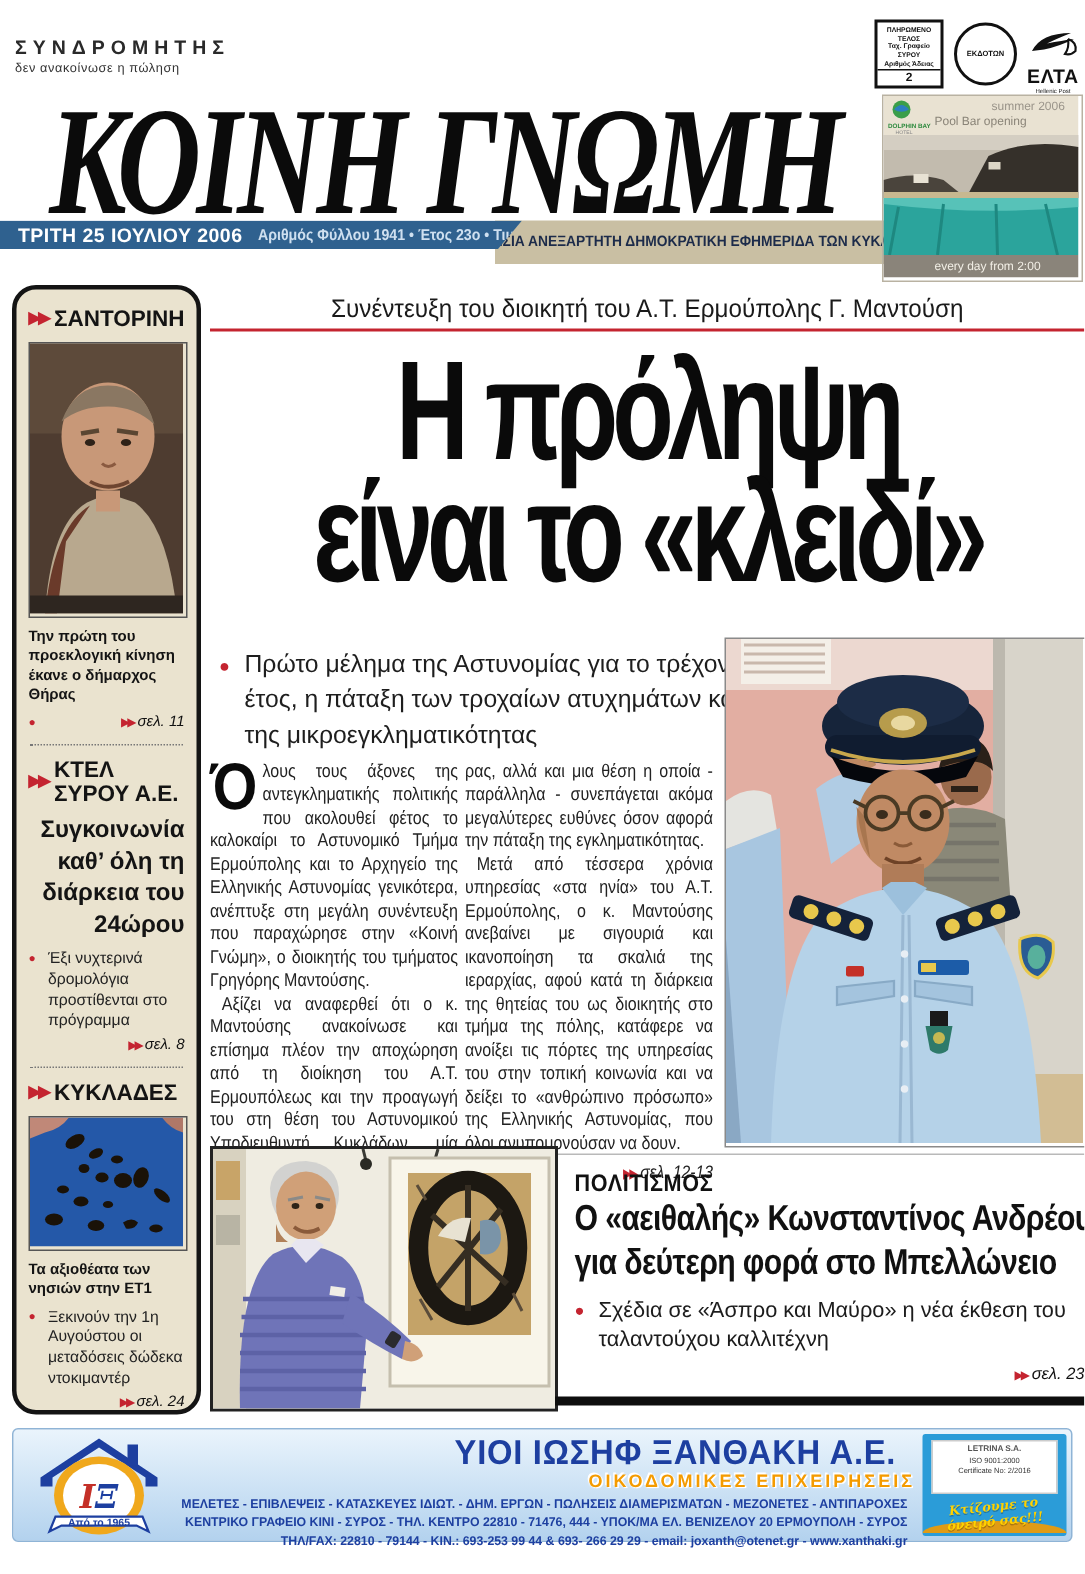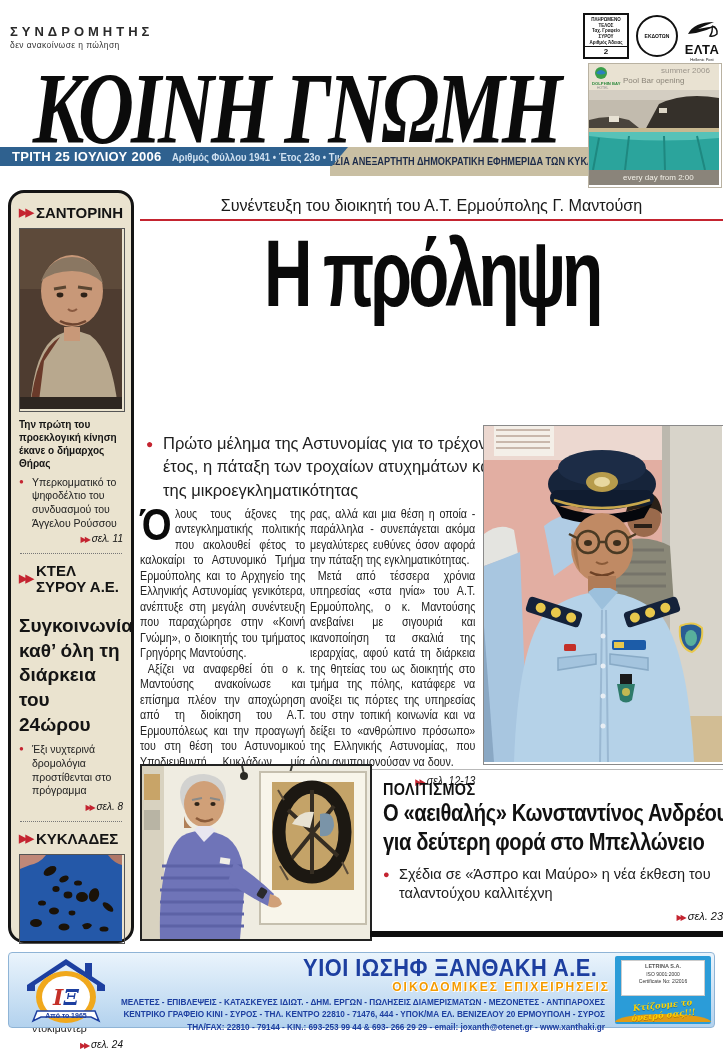--- a/index.html
+++ b/index.html
@@ -197,34 +197,33 @@
         <path d="M40 92 Q52 99 66 92" stroke="#6e4530" stroke-width="2.5" fill="none"></path>
         <path d="M10 180 Q14 120 38 106 L52 100 L70 106 Q92 122 98 180 Z" fill="#b8a88e"></path>
         <path d="M10 180 Q16 122 40 108 L24 132 L18 180 Z" fill="#6a3a2a"></path>
         <rect x="44" y="98" width="16" height="14" fill="#c89878"></rect>
         <rect x="0" y="168" width="102" height="12" fill="#2e2620"></rect>
       </svg>
     </div>
     <div class="side-head">Την πρώτη του προεκλογική κίνηση έκανε ο δήμαρχος Θήρας</div>
     <div class="side-bullet">
       <span class="dot">●</span>
-      <span>Υπερκομματικό το ψηφοδέλτιο του συνδυασμού του Άγγελου Ρούσσου</span>
     </div>
     <div class="side-ref">
       <span class="arrow">▶▶</span>
       <span>σελ. 11</span>
     </div>
 
     <div class="side-div"></div>
 
     <div class="sec-label">
       <span class="arrow">▶▶</span>
       <span>ΚΤΕΛ ΣΥΡΟΥ Α.Ε.</span>
     </div>
-    <div class="side-head" style="font-size:19px;margin-top:19px;">Συγκοινωνία καθ’ όλη τη διάρκεια του 24ώρου</div>
+    <div class="side-head" style="font-size:16px;margin-top:7px;text-align:right;">Συγκοινωνία καθ’ όλη τη διάρκεια του 24ώρου</div>
     <div class="side-bullet">
       <span class="dot">●</span>
       <span>Έξι νυχτερινά δρομολόγια προστίθενται στο πρόγραμμα</span>
     </div>
     <div class="side-ref">
       <span class="arrow">▶▶</span>
       <span>σελ. 8</span>
     </div>
 
     <div class="side-div"></div>
@@ -264,20 +263,21 @@
       <span class="arrow">▶▶</span>
       <span>σελ. 24</span>
     </div>
   </div>
 
   <div class="abs kicker">Συνέντευξη του διοικητή του Α.Τ. Ερμούπολης Γ. Μαντούση</div>
   <div class="abs kicker-rule"></div>
 
   <div class="abs headline">
     <div><span class="hl">Η πρόληψη</span></div>
+    <div><span class="hl">είναι το «κλειδί»</span></div>
   </div>
 
   <div class="standfirst">
     <span class="dot">●</span>
     <span>Πρώτο μέλημα της Αστυνομίας για το τρέχον έτος, η πάταξη των τροχαίων ατυχημάτων και της μικροεγκληματικότητας</span>
   </div>
 
   <div class="abs bodycols">
     <div class="bcol c1">
       <p><span class="dropcap">Ό</span><span>λους τους άξονες της αντεγκληματικής πολιτικής που ακολουθεί φέτος το καλοκαίρι το Αστυνομικό Τμήμα Ερμούπολης και το Αρχηγείο της Ελληνικής Αστυνομίας γενικότερα, ανέπτυξε στη μεγάλη συνέντευξη που παραχώρησε στην «Κοινή Γνώμη», ο διοικητής του τμήματος Γρηγόρης Μαντούσης.</span></p>

